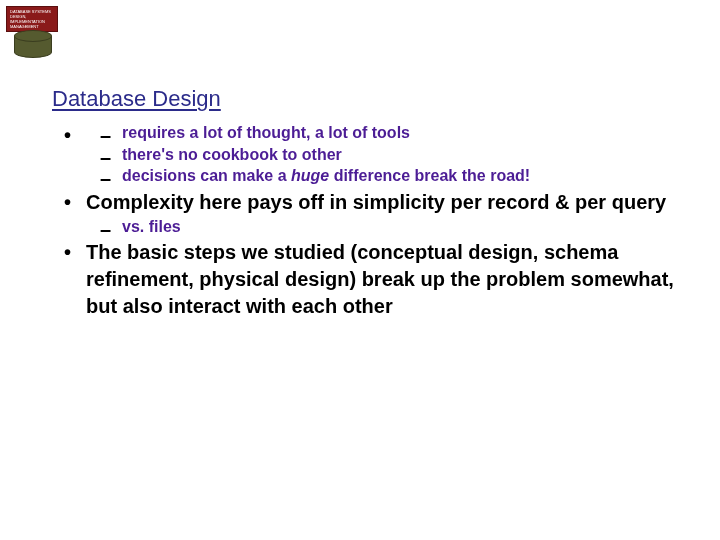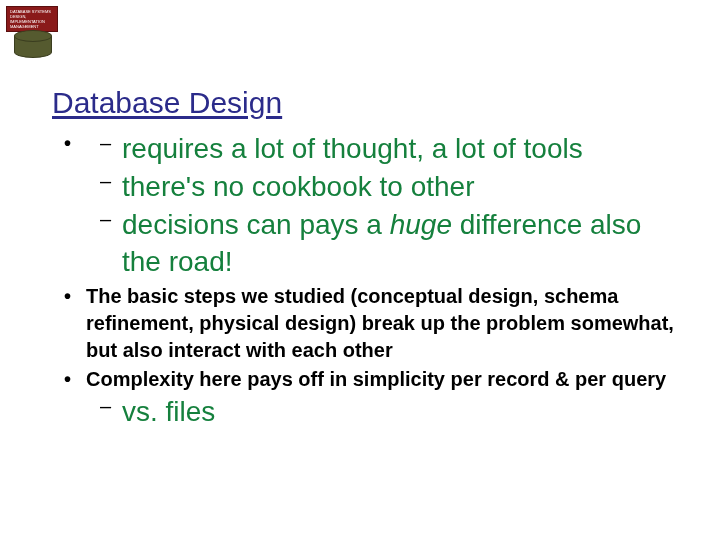--- a/index.html
+++ b/index.html
@@ -54,21 +54,21 @@
       border-top: none;
       border-radius: 0 0 19px 19px / 0 0 6px 6px;
     }
     .content {
       position: absolute;
       top: 86px;
       left: 52px;
       right: 40px;
     }
     .title {
-      font-size: 30px;
+      font-size: 22px;
       font-weight: 400;
       color: #2b2b8a;
       text-decoration: underline;
       text-decoration-color: #2b2b8a;
       text-underline-offset: 3px;
       margin-bottom: 10px;
       font-family: Verdana, Geneva, sans-serif;
     }
     ul.level1 {
       list-style: none;
@@ -90,24 +90,25 @@
       font-size: 20px;
     }
     ul.level1 > li.bold { font-weight: 700; }
     ul.level2 {
       list-style: none;
       padding-left: 36px;
       font-weight: 400;
     }
     ul.level2 > li {
       position: relative;
-      font-size: 28px;
+      font-size: 16px;
       line-height: 1.35;
-      color: #15803d;
+      color: #4c1d95;
       margin-bottom: 0;
+      font-weight: bold;
     }
     ul.level2 > li::before {
       content: "–";
       position: absolute;
       left: -22px;
       top: 0;
       color: #000;
       font-size: 20px;
     }
     .italic { font-style: italic; text-align: center; }
@@ -131,29 +132,29 @@
   <ul class="level1">
     <li class="bold">
       <ul class="level2">
         <li>
           <span>requires a lot of thought, a lot of tools</span>
         </li>
         <li>
           <span>there's no cookbook to other</span>
         </li>
         <li>
-          <span>decisions can pays a </span><span class="italic">huge</span><span> difference also the road!</span>
+          <span>decisions can make a </span><span class="italic">huge</span><span> difference break the road!</span>
         </li>
       </ul>
-    </li>
-    <li class="bold">
-      <span>The basic steps we studied (conceptual design, schema refinement, physical design) break up the problem somewhat, but also interact with each other</span>
     </li>
     <li class="bold">
       <span>Complexity here pays off in simplicity per record &amp; per query</span>
       <ul class="level2">
         <li>
           <span>vs. files</span>
         </li>
       </ul>
     </li>
+    <li class="bold">
+      <span>The basic steps we studied (conceptual design, schema refinement, physical design) break up the problem somewhat, but also interact with each other</span>
+    </li>
   </ul>
 </div>
 
 </body></html>

